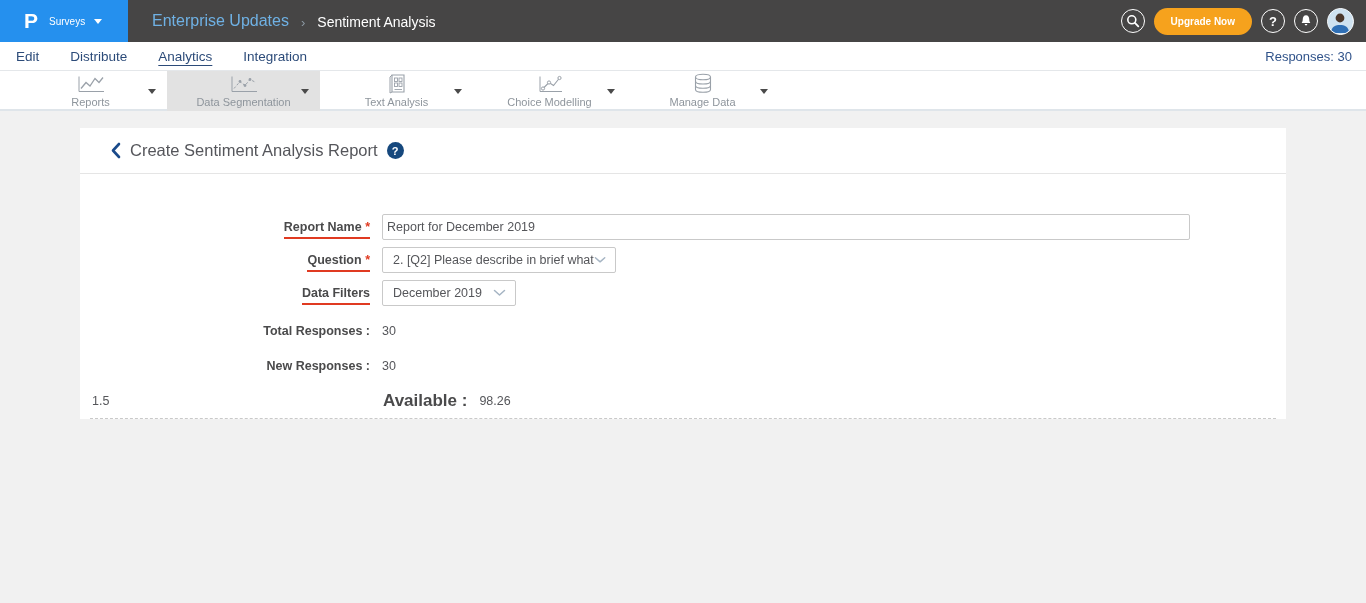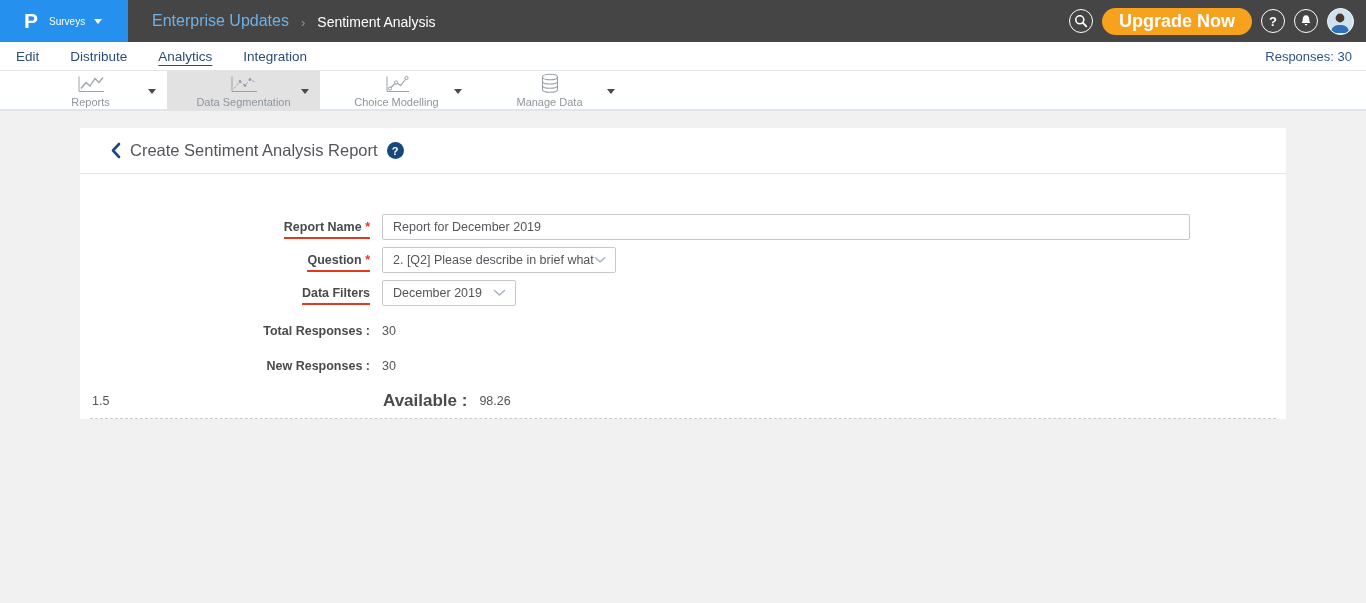--- a/index.html
+++ b/index.html
@@ -36,21 +36,21 @@
     position: absolute; right: 12px; top: 0; height: 42px;
     display: flex; align-items: center; gap: 9px;
   }
   .circle-btn {
     width: 24px; height: 24px; border-radius: 50%;
     border: 1.5px solid #fff; display: flex; align-items: center; justify-content: center;
     cursor: pointer; color: #fff; font-size: 13px; font-weight: bold;
   }
   .upgrade-btn {
     height: 27px; line-height: 27px; padding: 0 17px; border-radius: 14px;
-    background: #f6a21d; color: #fff; font-size: 18px; font-weight: bold;
+    background: #f6a21d; color: #fff; font-size: 10px; font-weight: bold;
     cursor: pointer;
   }
   .avatar {
     width: 27px; height: 27px; border-radius: 50%;
     border: 1.5px solid #fff; overflow: hidden; cursor: pointer; background: #cfe2f0;
   }
 
   
   .nav2 {
     height: 29px; background: #fff; display: flex; align-items: center;
@@ -109,21 +109,21 @@
   }
   .flabel .lbl-inner { display: inline-block; }
   .flabel.req-underline .lbl-inner {
     border-bottom: 2px solid #e03a21; padding-bottom: 3px;
   }
   .req { color: #e03a21; font-weight: bold; }
   .fcontrol { margin-left: 12px; }
   .text-input {
     width: 808px; height: 26px; border: 1px solid #c9c9c9; border-radius: 2px;
     font-family: "Liberation Sans", sans-serif; font-size: 12.5px; color: #55565a;
-    padding: 0 10px; outline: none; background: #fff;
+    padding: 0 4px; outline: none; background: #fff;
   }
   .select-box {
     height: 26px; border: 1px solid #c9c9c9; border-radius: 2px; background: #fff;
     display: flex; align-items: center; justify-content: space-between;
     font-size: 12.5px; color: #55565a; padding: 0 9px 0 10px; cursor: pointer;
   }
   .select-box.w-question { width: 234px; }
   .select-box.w-filter { width: 134px; }
   .select-text { white-space: nowrap; overflow: hidden; }
 
@@ -221,20 +221,35 @@
           <path d="M5 13.5 L11 6.5 L16 10.5 L21 4.5 L27 7.5" fill="none" stroke="#9aa1a9" stroke-width="1" stroke-dasharray="2.5 1.8"></path>
           <circle cx="11" cy="6.5" r="1.4" fill="#9aa1a9"></circle>
           <circle cx="16" cy="10.5" r="1.4" fill="#9aa1a9"></circle>
           <circle cx="21" cy="4.5" r="1.4" fill="#9aa1a9"></circle>
         </svg>
       </span>
       <span class="tool-label">Data Segmentation</span>
       <span class="tool-caret"></span>
     </div>
 
+    <div class="tool-item">
+      <span class="tool-icon">
+        <svg width="20" height="21" viewBox="0 0 20 21">
+          <path d="M5 2 H17 V19 H5 Z" fill="none" stroke="#9aa1a9" stroke-width="1.1"></path>
+          <path d="M5 2 L3 4 V20 L5 19" fill="none" stroke="#9aa1a9" stroke-width="1"></path>
+          <rect x="7.5" y="5" width="3" height="3.5" fill="none" stroke="#9aa1a9" stroke-width="0.9"></rect>
+          <rect x="12" y="5" width="3" height="3.5" fill="none" stroke="#9aa1a9" stroke-width="0.9"></rect>
+          <rect x="7.5" y="10" width="3" height="3.5" fill="none" stroke="#9aa1a9" stroke-width="0.9"></rect>
+          <rect x="12" y="10" width="3" height="3.5" fill="none" stroke="#9aa1a9" stroke-width="0.9"></rect>
+          <line x1="7.5" y1="16.5" x2="15" y2="16.5" stroke="#9aa1a9" stroke-width="0.9"></line>
+        </svg>
+      </span>
+      <span class="tool-label">Text Analysis</span>
+      <span class="tool-caret"></span>
+    </div>
 
     <div class="tool-item">
       <span class="tool-icon">
         <svg width="28" height="19" viewBox="0 0 28 19">
           <path d="M4 1.5 V16.5 H26" fill="none" stroke="#9aa1a9" stroke-width="1"></path>
           <path d="M7 13.5 L13 7.5 L17.5 10.5 L23.5 3" fill="none" stroke="#9aa1a9" stroke-width="1.1"></path>
           <circle cx="7" cy="13.5" r="1.6" fill="#fff" stroke="#9aa1a9" stroke-width="1"></circle>
           <circle cx="13" cy="7.5" r="1.6" fill="#fff" stroke="#9aa1a9" stroke-width="1"></circle>
           <circle cx="23.5" cy="3" r="1.6" fill="#fff" stroke="#9aa1a9" stroke-width="1"></circle>
         </svg>

